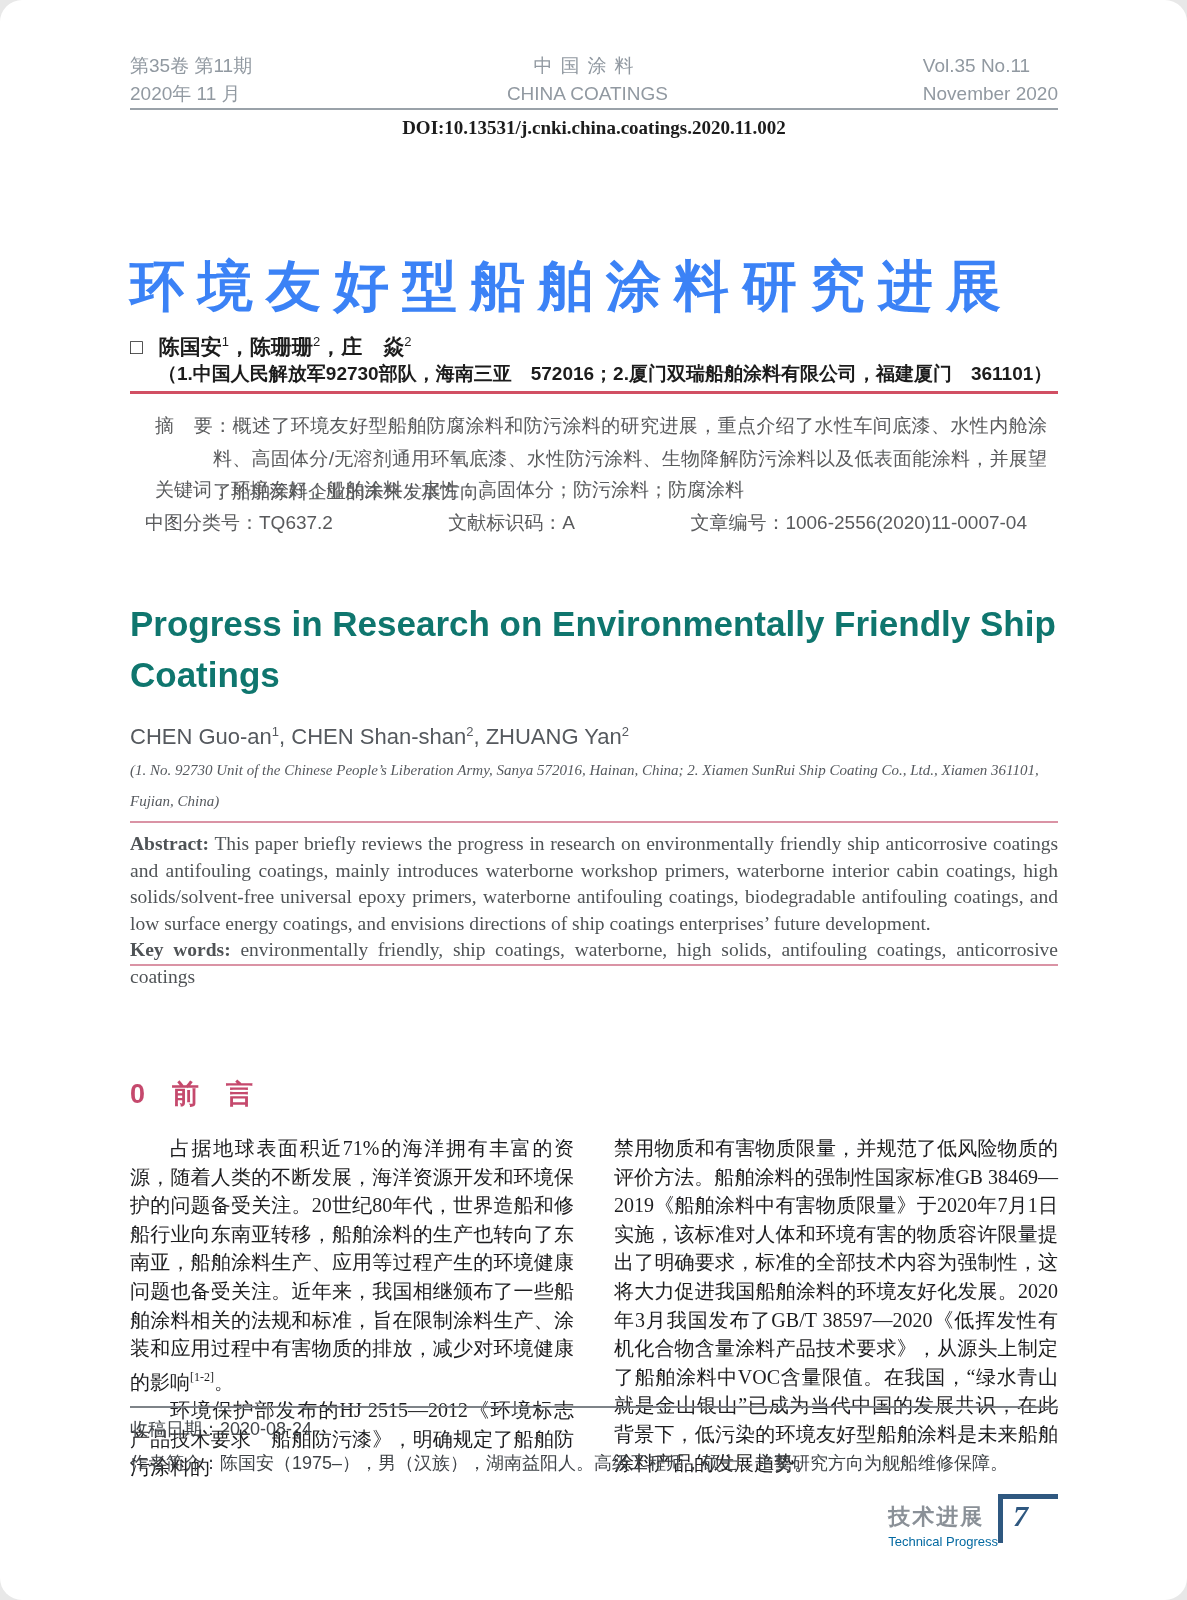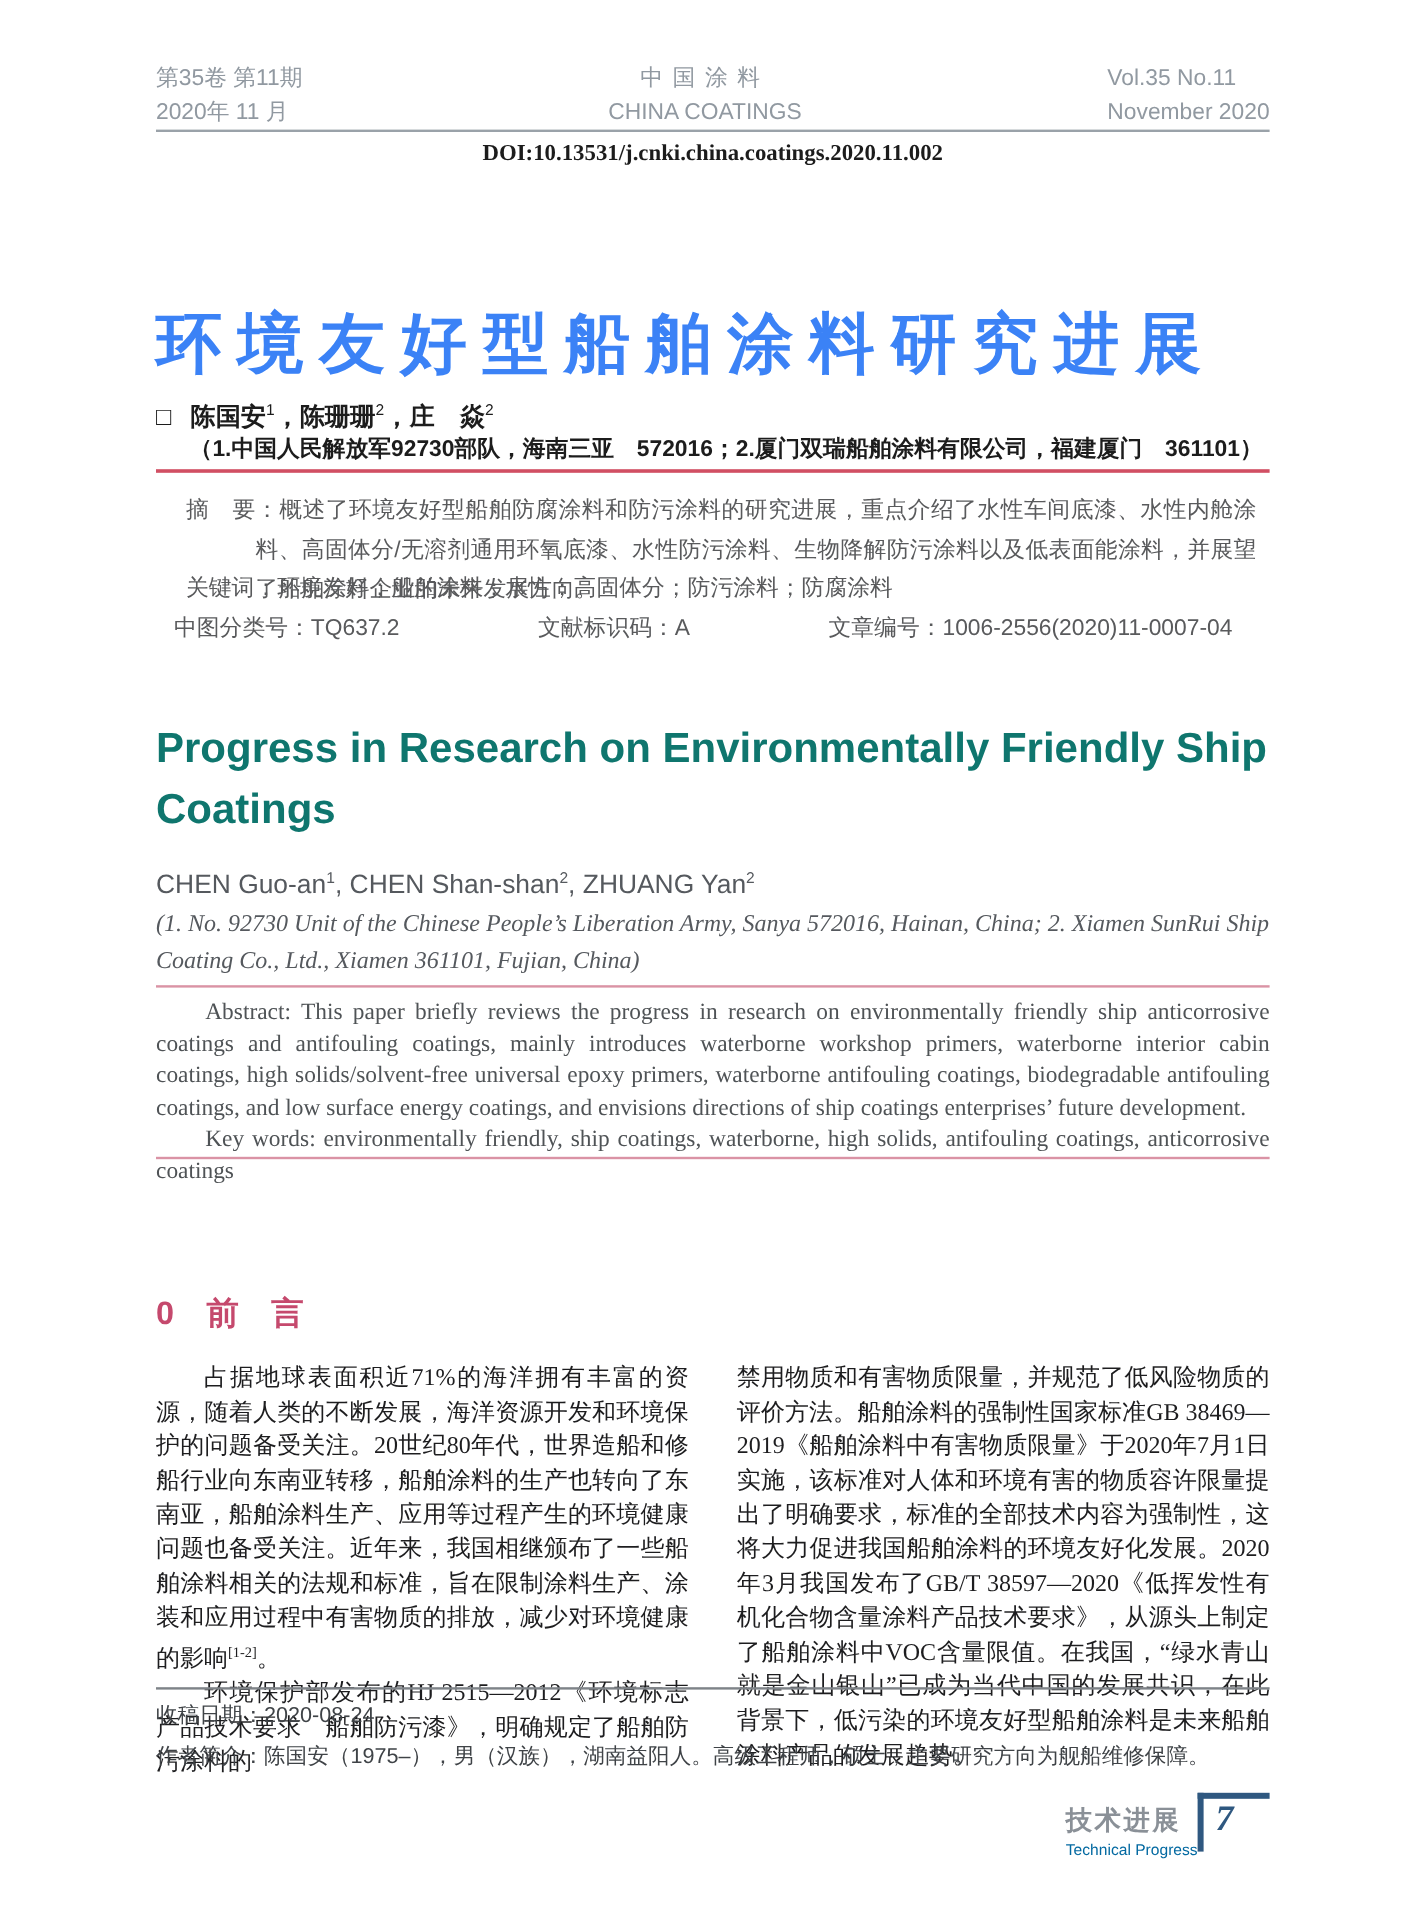--- a/index.html
+++ b/index.html
@@ -1,19 +1,19 @@
 <!DOCTYPE html>
 <html><head>
 <meta charset="utf-8">
 <style>
   html,body { margin:0; padding:0; background:#e8e8e8; }
   .page {
     position:relative; width:1187px; height:1600px; margin:0 auto;
     background:#ffffff; overflow:hidden;
-    font-family:"Liberation Sans", sans-serif; color:#222;
+    font-family:"Liberation Sans", sans-serif; color:#222;border-radius:22px;
   }
   .abs { position:absolute; left:130px; right:129px; }
 
   
   .hdr { top:52px; display:flex; justify-content:space-between; color:#9199a1; font-size:19px; line-height:28px; }
   .hdr-center { text-align:center; }
   .hdr-center .jcn { letter-spacing:8px; }
   .hdr-right { }
   .hdr-rule { top:108px; height:2px; background:#9aa2a9; }
   .doi { top:117px; font-family:"Liberation Serif", serif; font-weight:600; font-size:19px; color:#1c1c1c;text-align:center; }
@@ -28,25 +28,25 @@
 
   
   .abstract-cn { top:409px; left:155px; right:140px; color:#595a5c; font-size:19px; line-height:33px; padding-left:58px; text-indent:-58px; text-align:justify; }
   .keywords-cn { top:477px; left:155px; right:140px; color:#595a5c; font-size:19px; }
   .meta-row { top:510px; left:145px; right:160px; display:flex; justify-content:space-between; color:#595a5c; font-size:19px; }
 
   
   .title-en { top:598px; margin:0; font-size:35px; line-height:51px; font-weight:bold; color:#0f766e; }
   .authors-en { top:724px; font-size:22px; color:#55595e; }
   .authors-en sup { font-size:13px; }
-  .affil-en { top:755px; font-family:"Liberation Serif", serif; font-style:italic; font-size:20px; line-height:31px; color:#55595e; }
+  .affil-en { top:755px; font-family:"Liberation Serif", serif; font-style:italic; font-size:15px; line-height:31px; color:#55595e; }
   .rule-pink-top { top:821px; height:2px; background:#da93a5; }
   .abstract-en { top:831px; font-family:"Liberation Serif", serif; font-size:19.5px; line-height:26.5px; color:#4f5356; text-align:justify; }
   .abstract-en p { margin:0; }
-  .abstract-en .lab { font-weight:normal;margin-left:41px; }
+  .abstract-en .lab { font-weight:bold; }
   .rule-pink-bottom { top:964px; height:2px; background:#da93a5; }
 
   
   .sec-heading { top:1076px; margin:0; font-size:27px; font-weight:bold; color:#c5496d; }
   .columns { top:1134px; display:flex; gap:40px; }
   .col { width:444px; }
   .col p { margin:0; font-family:"Liberation Serif", serif; font-size:20px; line-height:28.6px; color:#1d1d1f; text-align:justify; text-indent:2em; }
   .col p.cont { text-indent:0; }
   .col sup { font-size:12px; }
 

